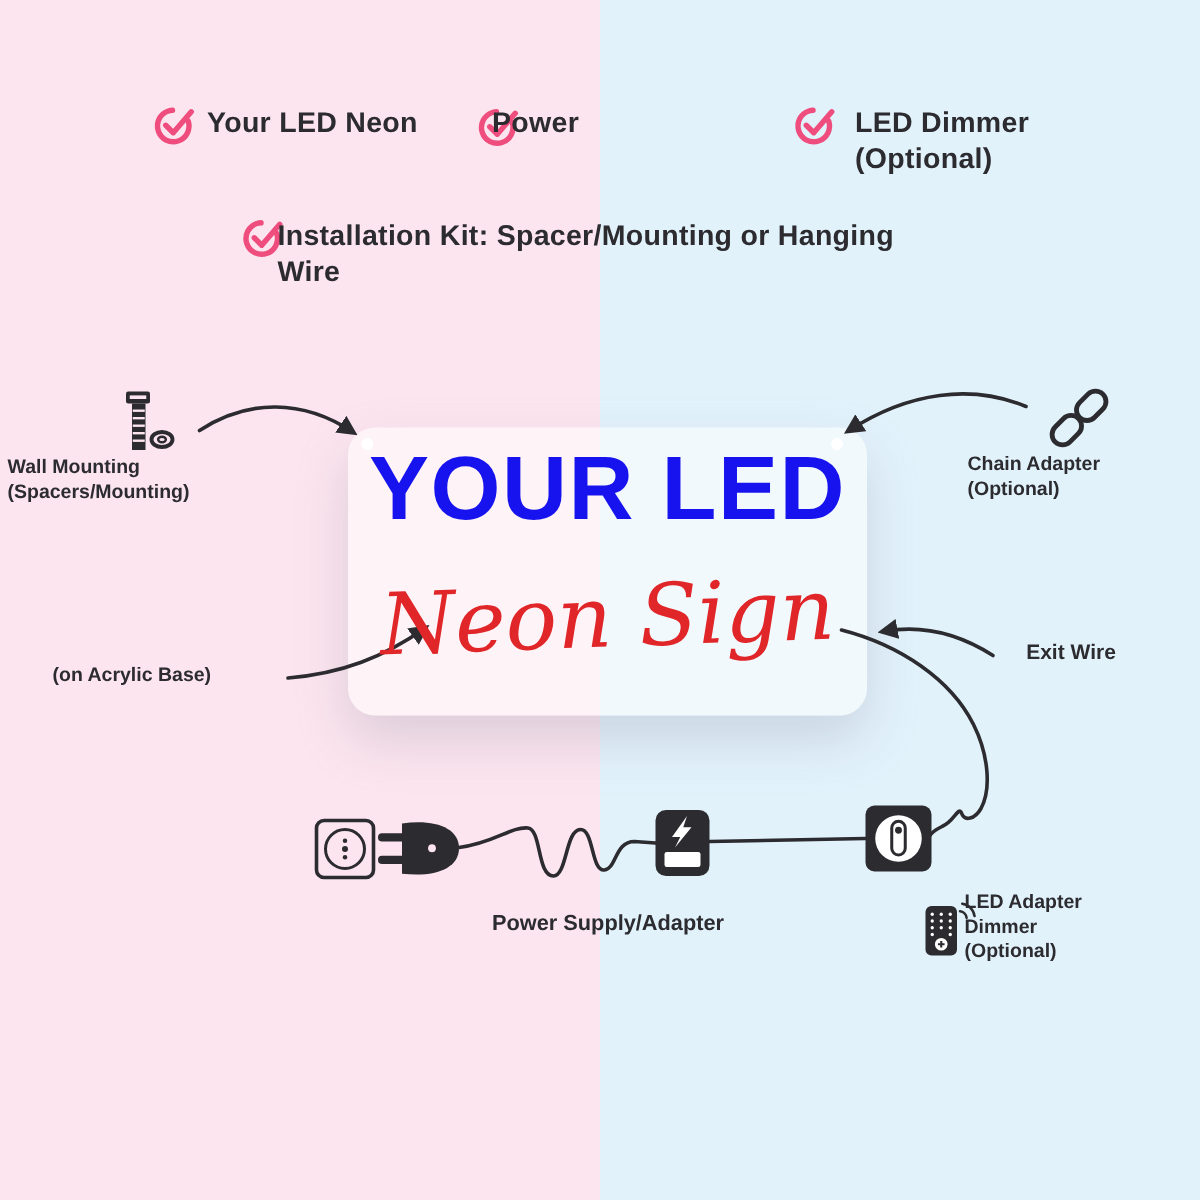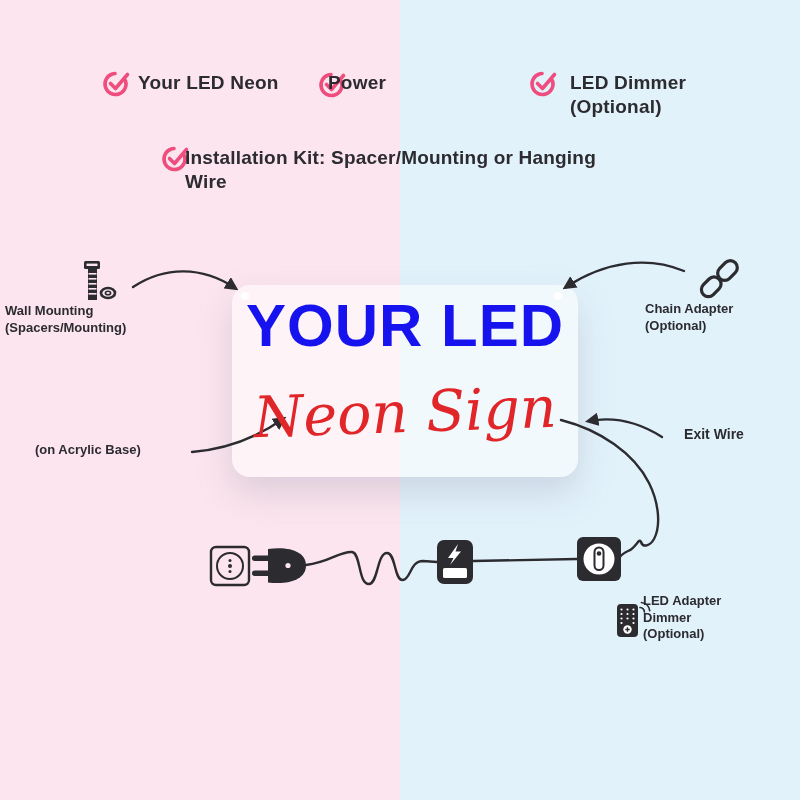--- a/index.html
+++ b/index.html
@@ -170,19 +170,20 @@
     <div>(Spacers/Mounting)</div>
   </div>
   <div class="txt t-sm" style="left:645px;top:300px;width:150px">
     <div>Chain Adapter</div>
     <div>(Optional)</div>
   </div>
   <div class="txt t-sm" style="left:35px;top:441px;width:185px">
     <div>(on Acrylic Base)</div>
   </div>
   <div class="txt t-sm" style="left:669px;top:426px;width:90px;font-size:14px;text-align:center">Exit Wire</div>
+  <div class="txt t-sm" style="left:328px;top:608px;width:240px;font-size:14.5px">Power Supply/Adapter</div>
   <div class="txt t-sm" style="left:643px;top:593px;width:112px;line-height:16.5px">
     <div>LED Adapter</div>
     <div>Dimmer</div>
     <div>(Optional)</div>
   </div>
 
 </div>
 
 </body></html>

